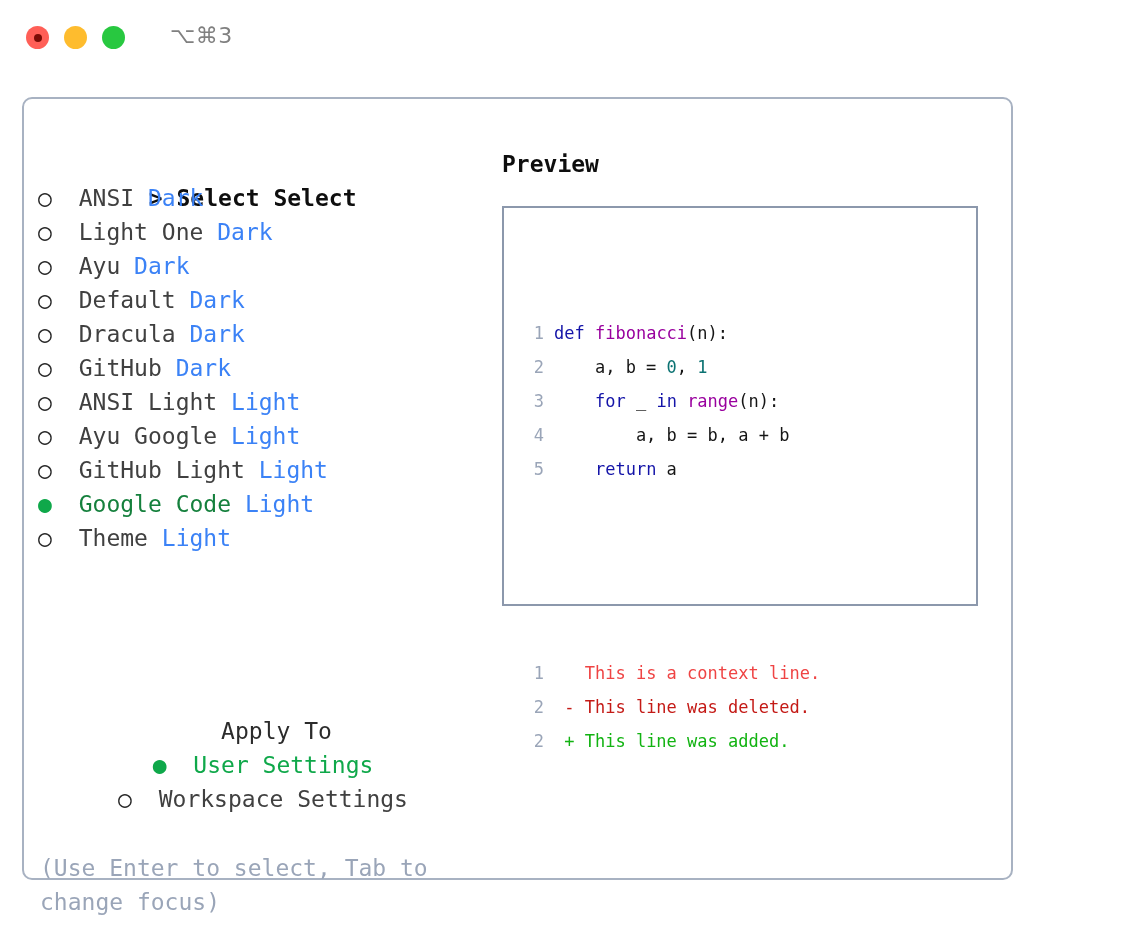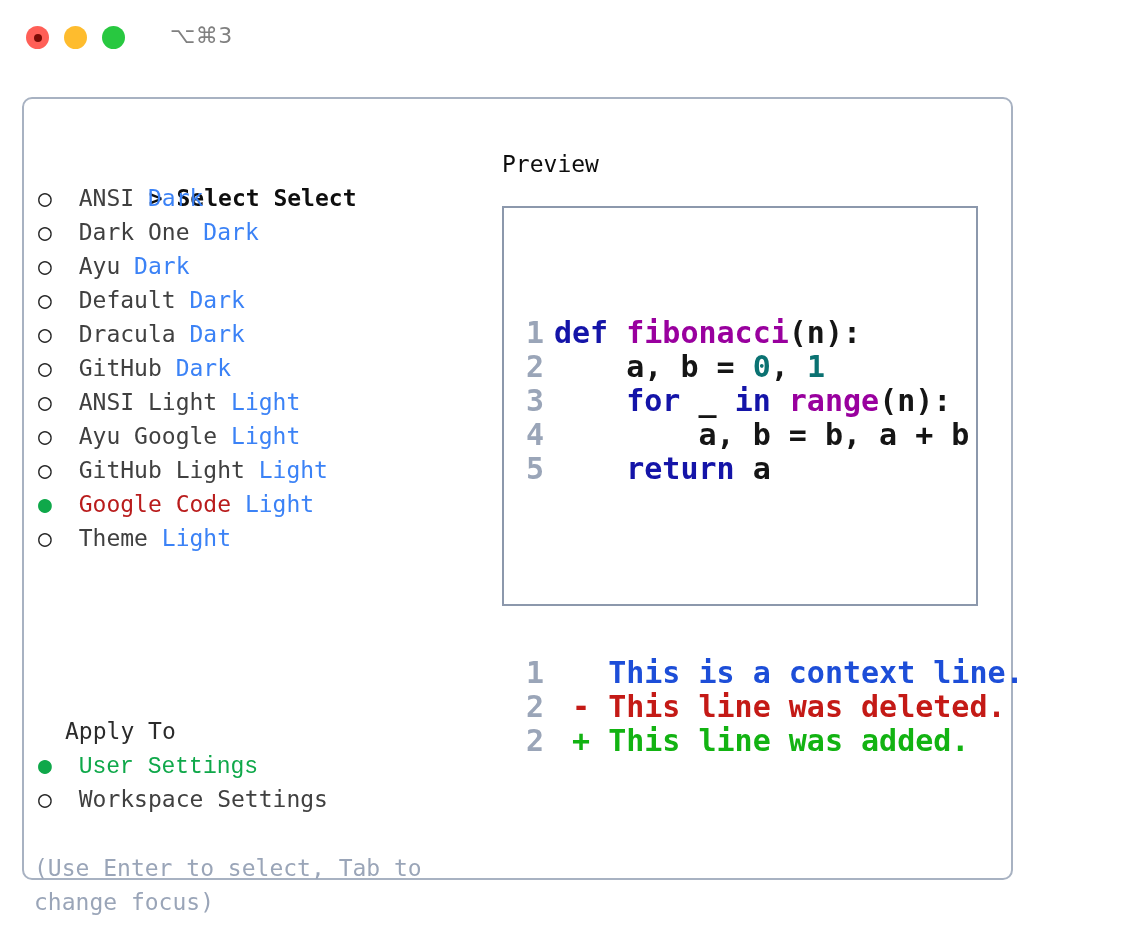--- a/index.html
+++ b/index.html
@@ -109,97 +109,97 @@
 
   .theme-row {
     color: #2b2b2b;
   }
   .theme-row .marker {
     display: inline-block;
     width: 13px;
   }
   .theme-row .marker.off { color: #2b2b2b; }
   .theme-row.selected .marker.on { color: #0fa84a; }
-  .theme-row.selected .theme-name { color: #b91c1c; }
+  .theme-row.selected .theme-name { color: #15803d; }
   .theme-row .theme-name { color: #404040; }
   .theme-row .theme-badge { color: #3b82f6; }
 
   #apply-block {
     position: absolute;
     left: 14px;
     top: 615px;
     width: 450px;
+    text-align: center;
   }
   #apply-to-label {
     color: #2b2b2b;
     padding-left: 27px;
   }
   .apply-row .marker { display: inline-block; width: 13px; }
   .apply-row.selected .marker { color: #0fa84a; }
-  .apply-row.selected .apply-label { color: #0fa84a; font-family: Liberation Mono, monospace; }
+  .apply-row.selected .apply-label { color: #0fa84a; }
   .apply-row .marker { color: #2b2b2b; }
   .apply-row .apply-label { color: #404040; }
 
   #hint-block {
     position: absolute;
-    left: 10px;
+    left: 16px;
     top: 752px;
     width: 420px;
     color: #9aa5b8;
     font-size: 23px;
     line-height: 34px;
     white-space: pre-wrap;
   }
 
   
   #preview-column {
     position: absolute;
     left: 478px;
     top: 48px;
     width: 500px;
   }
   #preview-title {
     font-size: 23px;
-    font-weight: normal;
+    font-weight: bold;
     color: #0e0e0e;
     line-height: 34px;
     white-space: pre;
   }
   #preview-box {
     margin-top: 25px;
     width: 476px;
     height: 400px;
     border: 2px solid #8c98ac;
     box-sizing: border-box;
     background: #ffffff;
     position: relative;
   }
   #code-area {
     position: absolute;
     left: 16px;
     top: 40px;
-    font-size: 30px;
-    line-height: 34px;
-    white-space: pre;
-    font-weight: bold;
+    font-size: 17px;
+    line-height: 34px;
+    white-space: pre;
   }
   .code-line { white-space: pre; }
   .ln {
     display: inline-block;
     width: 24px;
     text-align: right;
     color: #9aa5b8;
     margin-right: 10px;
   }
   .kw   { color: #1414a8; }
   .fn   { color: #99009e; }
   .num  { color: #0b7272; }
   .pln  { color: #151515; }
   .blank-line { height: 34px; }
-  .ctx  { color: #1d4ed8; }
+  .ctx  { color: #ef4444; }
   .del  { color: #c41a16; }
   .add  { color: #12b312; }
 </style>
 </head>
 <body>
 
 <div id="app-window">
 
   <div id="titlebar">
     <div class="traffic-lights">
@@ -211,21 +211,21 @@
   </div>
 
   <div id="main-panel">
 
     <div id="theme-column">
       <div class="list-line" id="select-theme-header">
         <span class="prompt-caret">&gt;</span><span> </span><span>Select Select</span>
       </div>
       <div id="theme-list">
           <div class="list-line theme-row"><span class="marker off">○</span><span>  </span><span class="theme-name">ANSI</span><span> </span><span class="theme-badge">Dark</span></div>
-          <div class="list-line theme-row"><span class="marker off">○</span><span>  </span><span class="theme-name">Dark One</span><span> </span><span class="theme-badge">Dark</span></div>
+          <div class="list-line theme-row"><span class="marker off">○</span><span>  </span><span class="theme-name">Light One</span><span> </span><span class="theme-badge">Dark</span></div>
           <div class="list-line theme-row"><span class="marker off">○</span><span>  </span><span class="theme-name">Ayu</span><span> </span><span class="theme-badge">Dark</span></div>
           <div class="list-line theme-row"><span class="marker off">○</span><span>  </span><span class="theme-name">Default</span><span> </span><span class="theme-badge">Dark</span></div>
           <div class="list-line theme-row"><span class="marker off">○</span><span>  </span><span class="theme-name">Dracula</span><span> </span><span class="theme-badge">Dark</span></div>
           <div class="list-line theme-row"><span class="marker off">○</span><span>  </span><span class="theme-name">GitHub</span><span> </span><span class="theme-badge">Dark</span></div>
           <div class="list-line theme-row"><span class="marker off">○</span><span>  </span><span class="theme-name">ANSI Light</span><span> </span><span class="theme-badge">Light</span></div>
           <div class="list-line theme-row"><span class="marker off">○</span><span>  </span><span class="theme-name">Ayu Google</span><span> </span><span class="theme-badge">Light</span></div>
           <div class="list-line theme-row"><span class="marker off">○</span><span>  </span><span class="theme-name">GitHub Light</span><span> </span><span class="theme-badge">Light</span></div>
           <div class="list-line theme-row selected"><span class="marker on">●</span><span>  </span><span class="theme-name">Google Code</span><span> </span><span class="theme-badge">Light</span></div>
           <div class="list-line theme-row"><span class="marker off">○</span><span>  </span><span class="theme-name">Theme</span><span> </span><span class="theme-badge">Light</span></div>
         </div>

